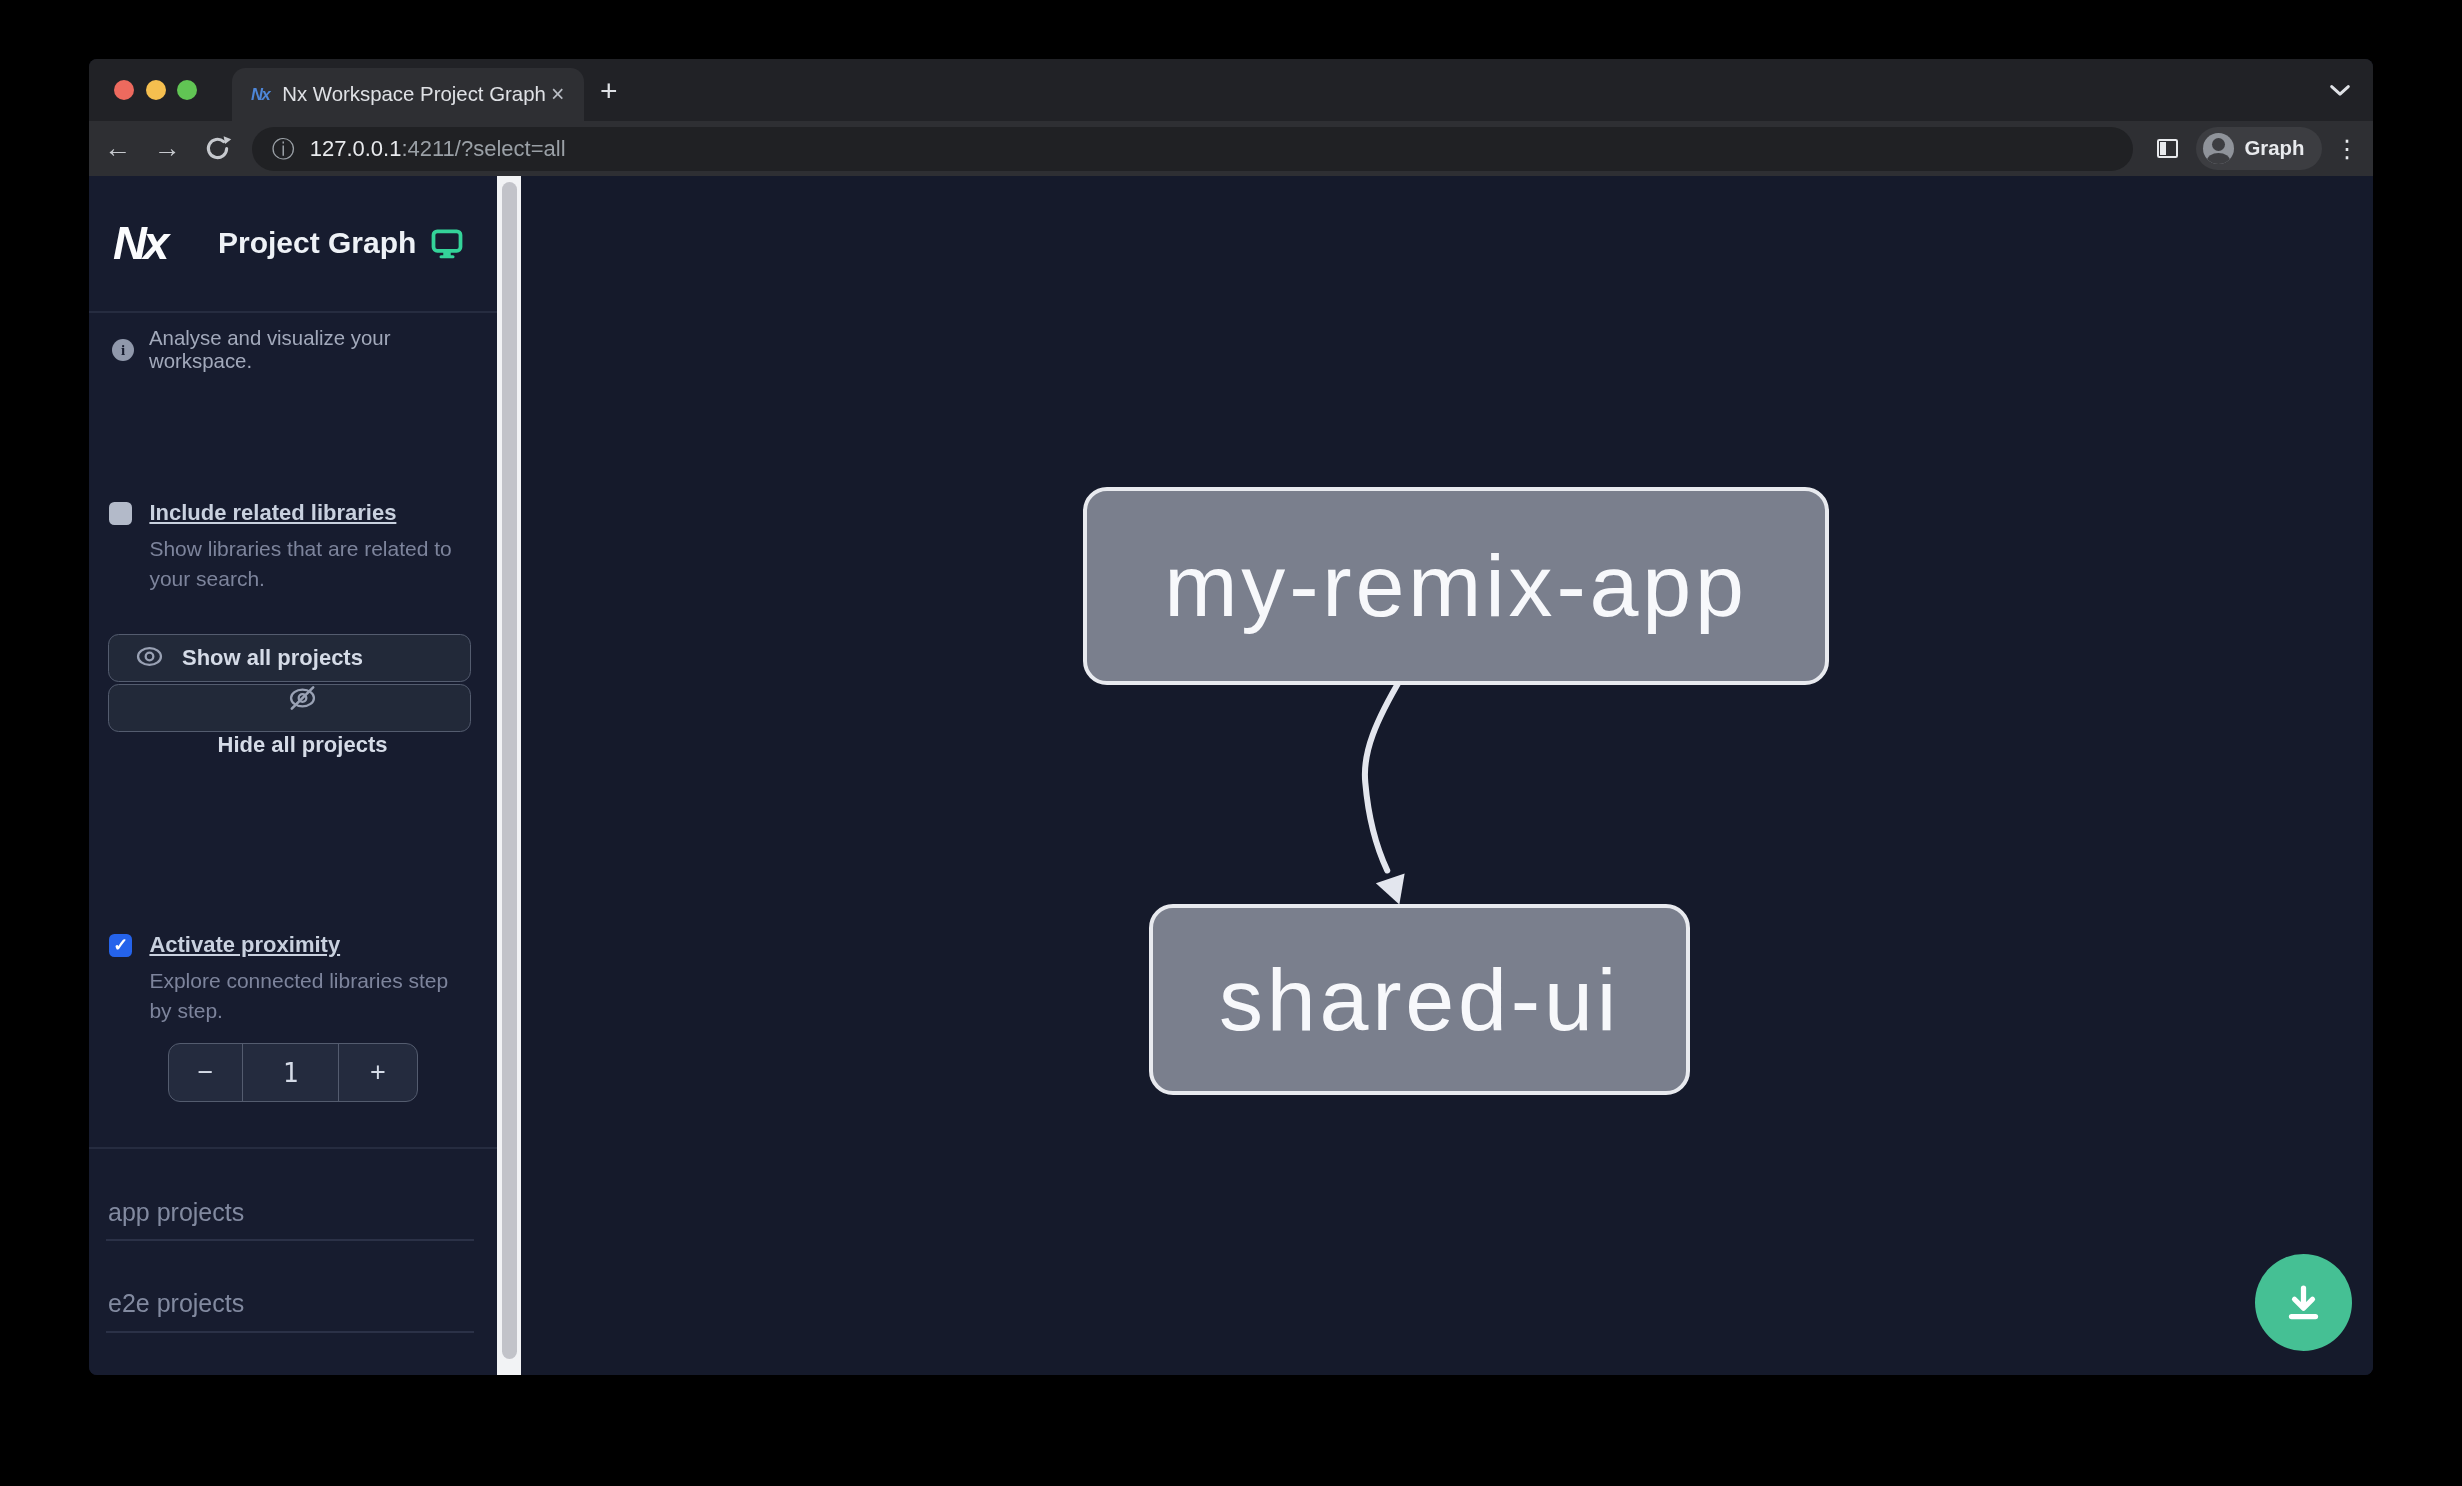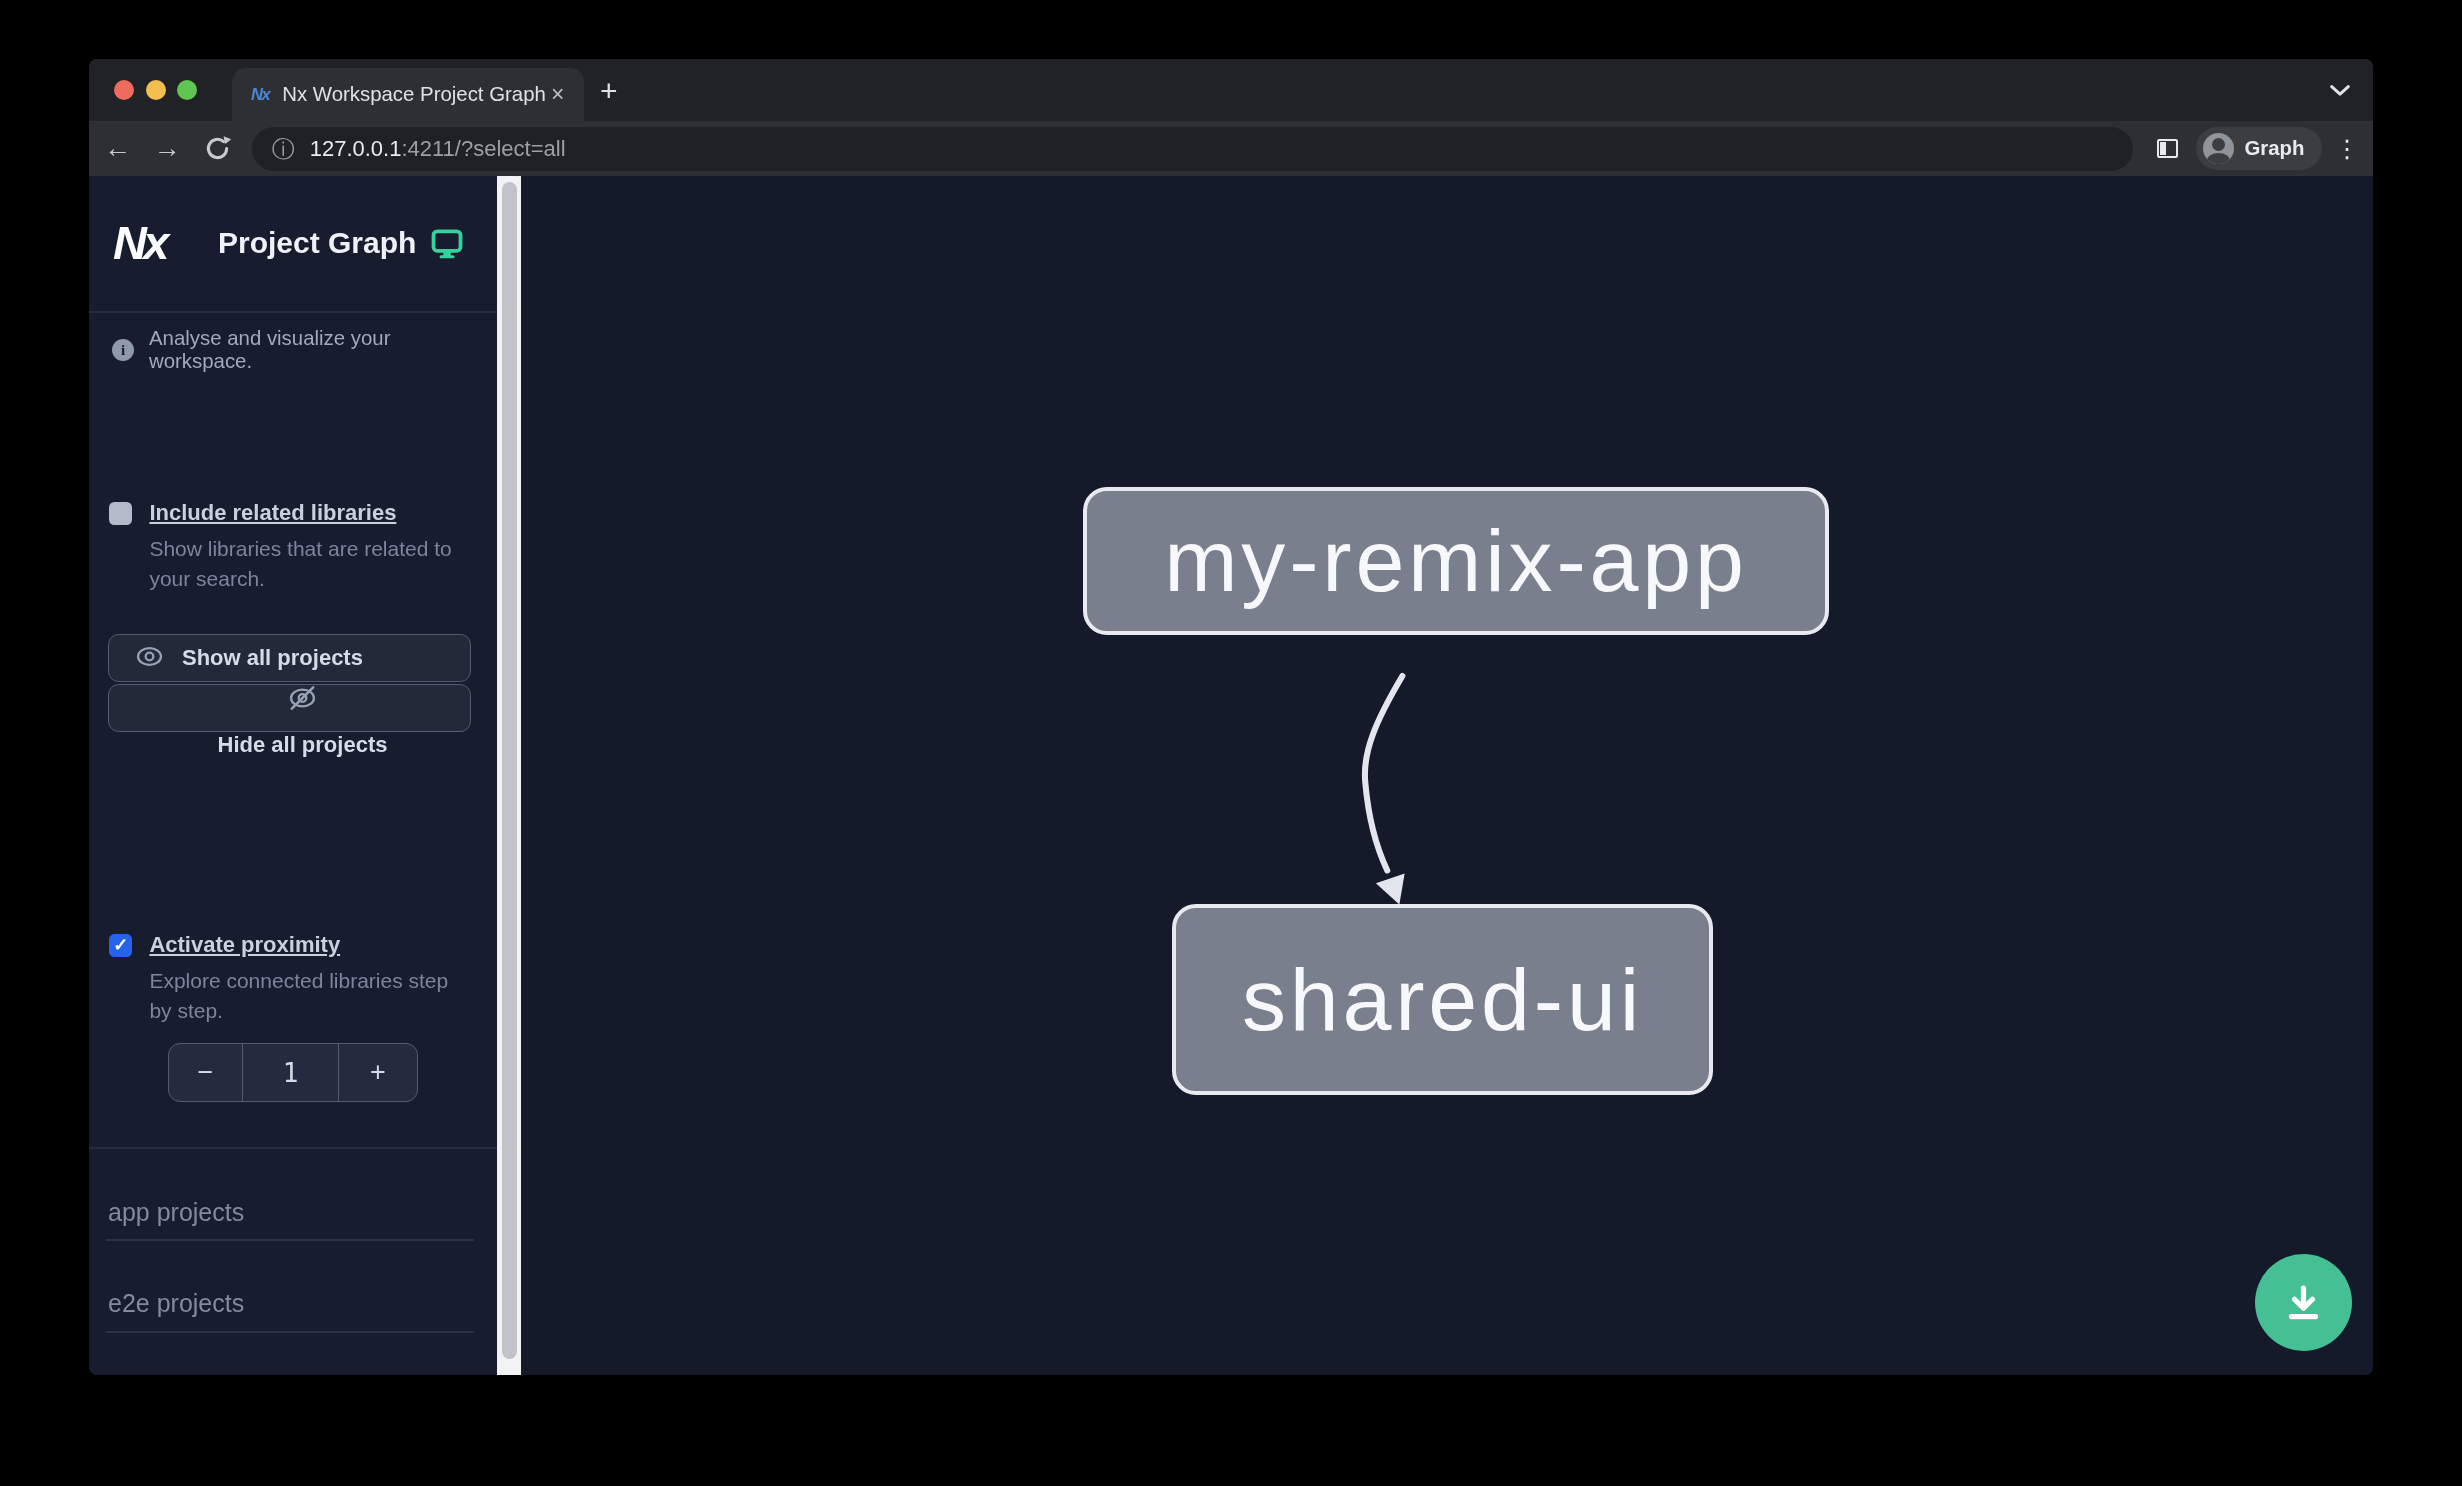--- a/index.html
+++ b/index.html
@@ -96,22 +96,22 @@
   .step-inc { flex:1; border-left:1.5px solid #545c6f; }
 
   .section-label { position:absolute; left:19px; font-size:25px; color:#828aa0; }
   .section-rule  { position:absolute; left:16.6px; width:368px; height:1.5px; background:#2b3147; }
 
   
   .edge-svg { position:absolute; inset:0; width:100%; height:100%; }
   .gnode { position:absolute; background:#7a7f8d; border:4.5px solid #e8eaef; border-radius:24px;
            display:flex; align-items:center; justify-content:center; }
   .gnode .nlabel { font-size:88px; color:#f7f8fb; letter-spacing:3.8px; white-space:nowrap; }
-  .node-1 { left:562px; top:311px; width:746px; height:148px; }
-  .node-2 { left:651px; top:728px; width:541px; height:191px; }
+  .node-1 { left:562px; top:311px; width:746px; height:198px; }
+  .node-2 { left:628px; top:728px; width:541px; height:191px; }
 
   .fab { position:absolute; left:1734px; top:1078px; width:97px; height:97px; border-radius:50%;
          background:#45c094; display:flex; align-items:center; justify-content:center; }
 </style>
 </head>
 <body>
 
 <div class="window">
 
   <div class="tabbar">

